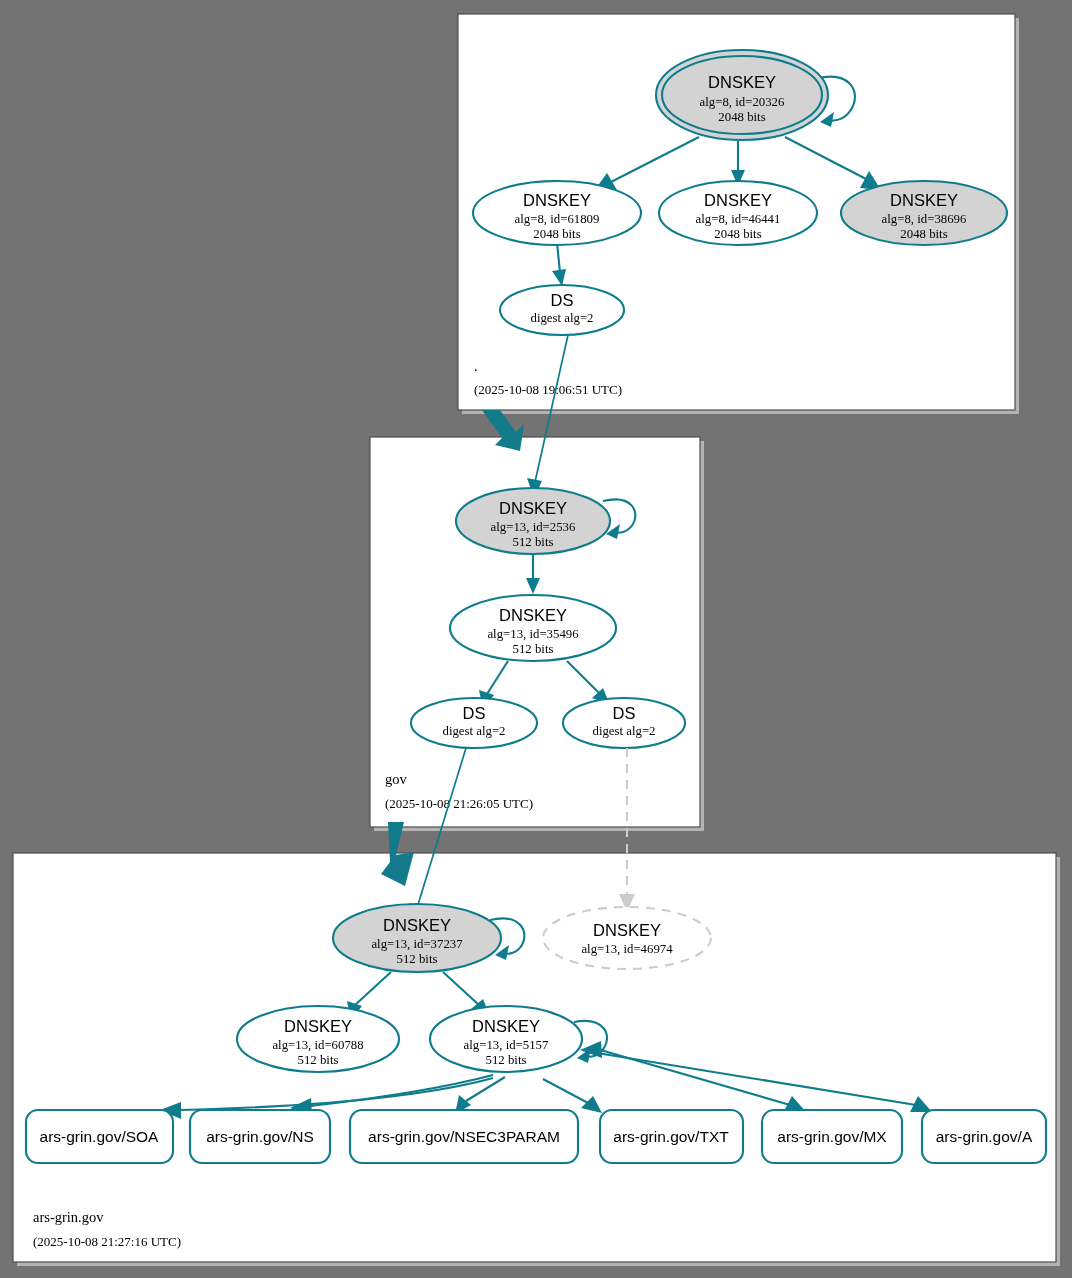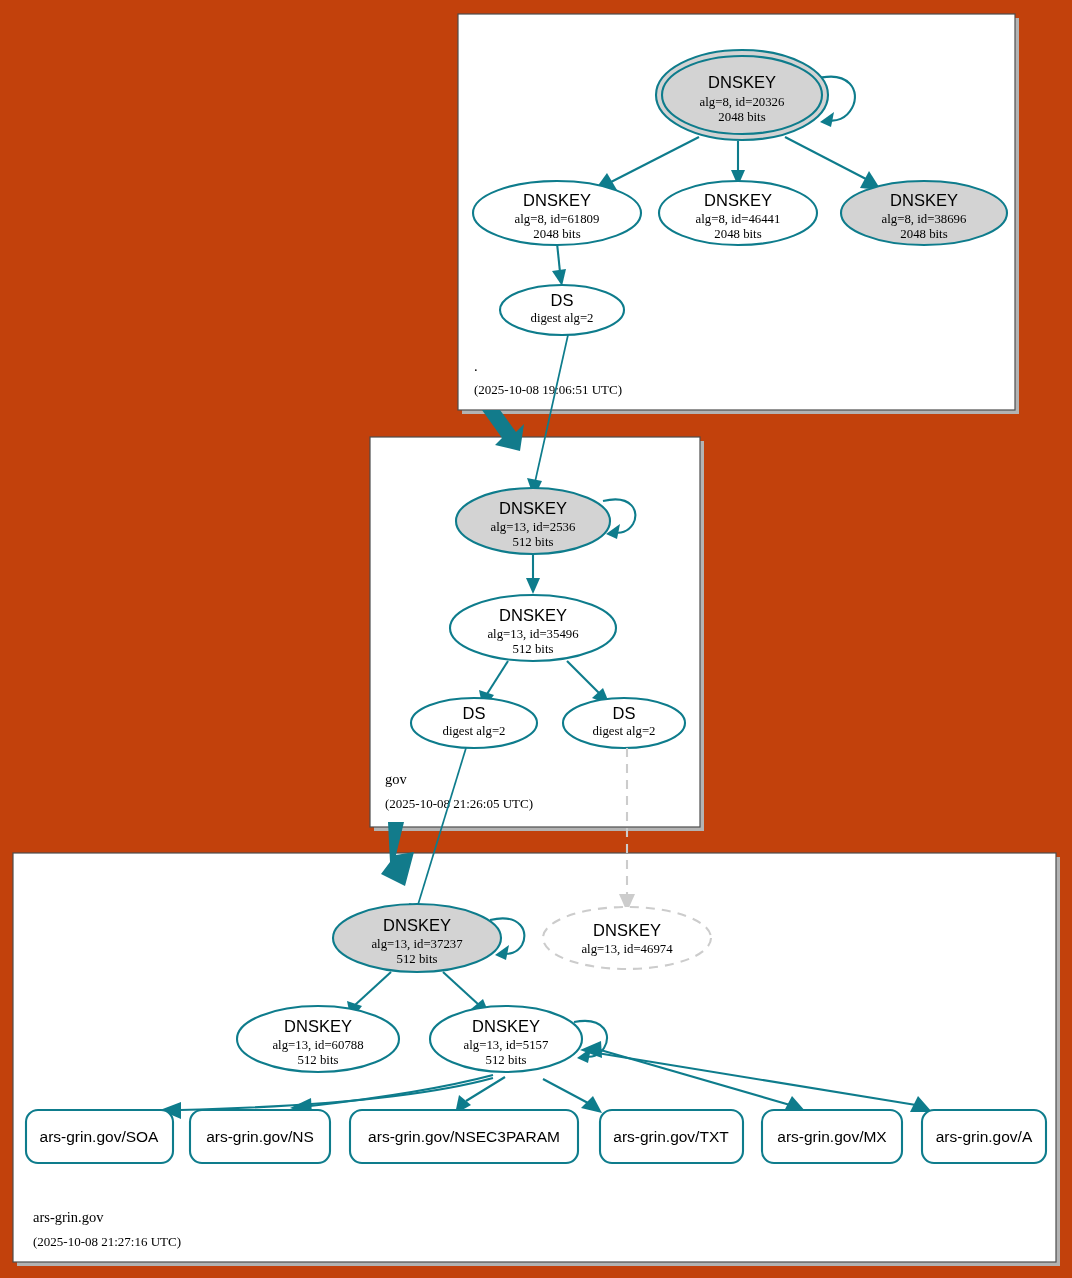--- a/index.html
+++ b/index.html
@@ -7,21 +7,21 @@
     padding: 0;
     background: #ffffff;
   }
   body {
     font-family: "Liberation Sans", sans-serif;
   }
   #canvas {
     position: relative;
     width: 1072px;
     height: 1278px;
-    background: #c2410c;
+    background: #737373;
     overflow: hidden;
   }
   svg.graph {
     position: absolute;
     top: 0;
     left: 0;
     width: 1072px;
     height: 1278px;
   }
   .zone-box {

